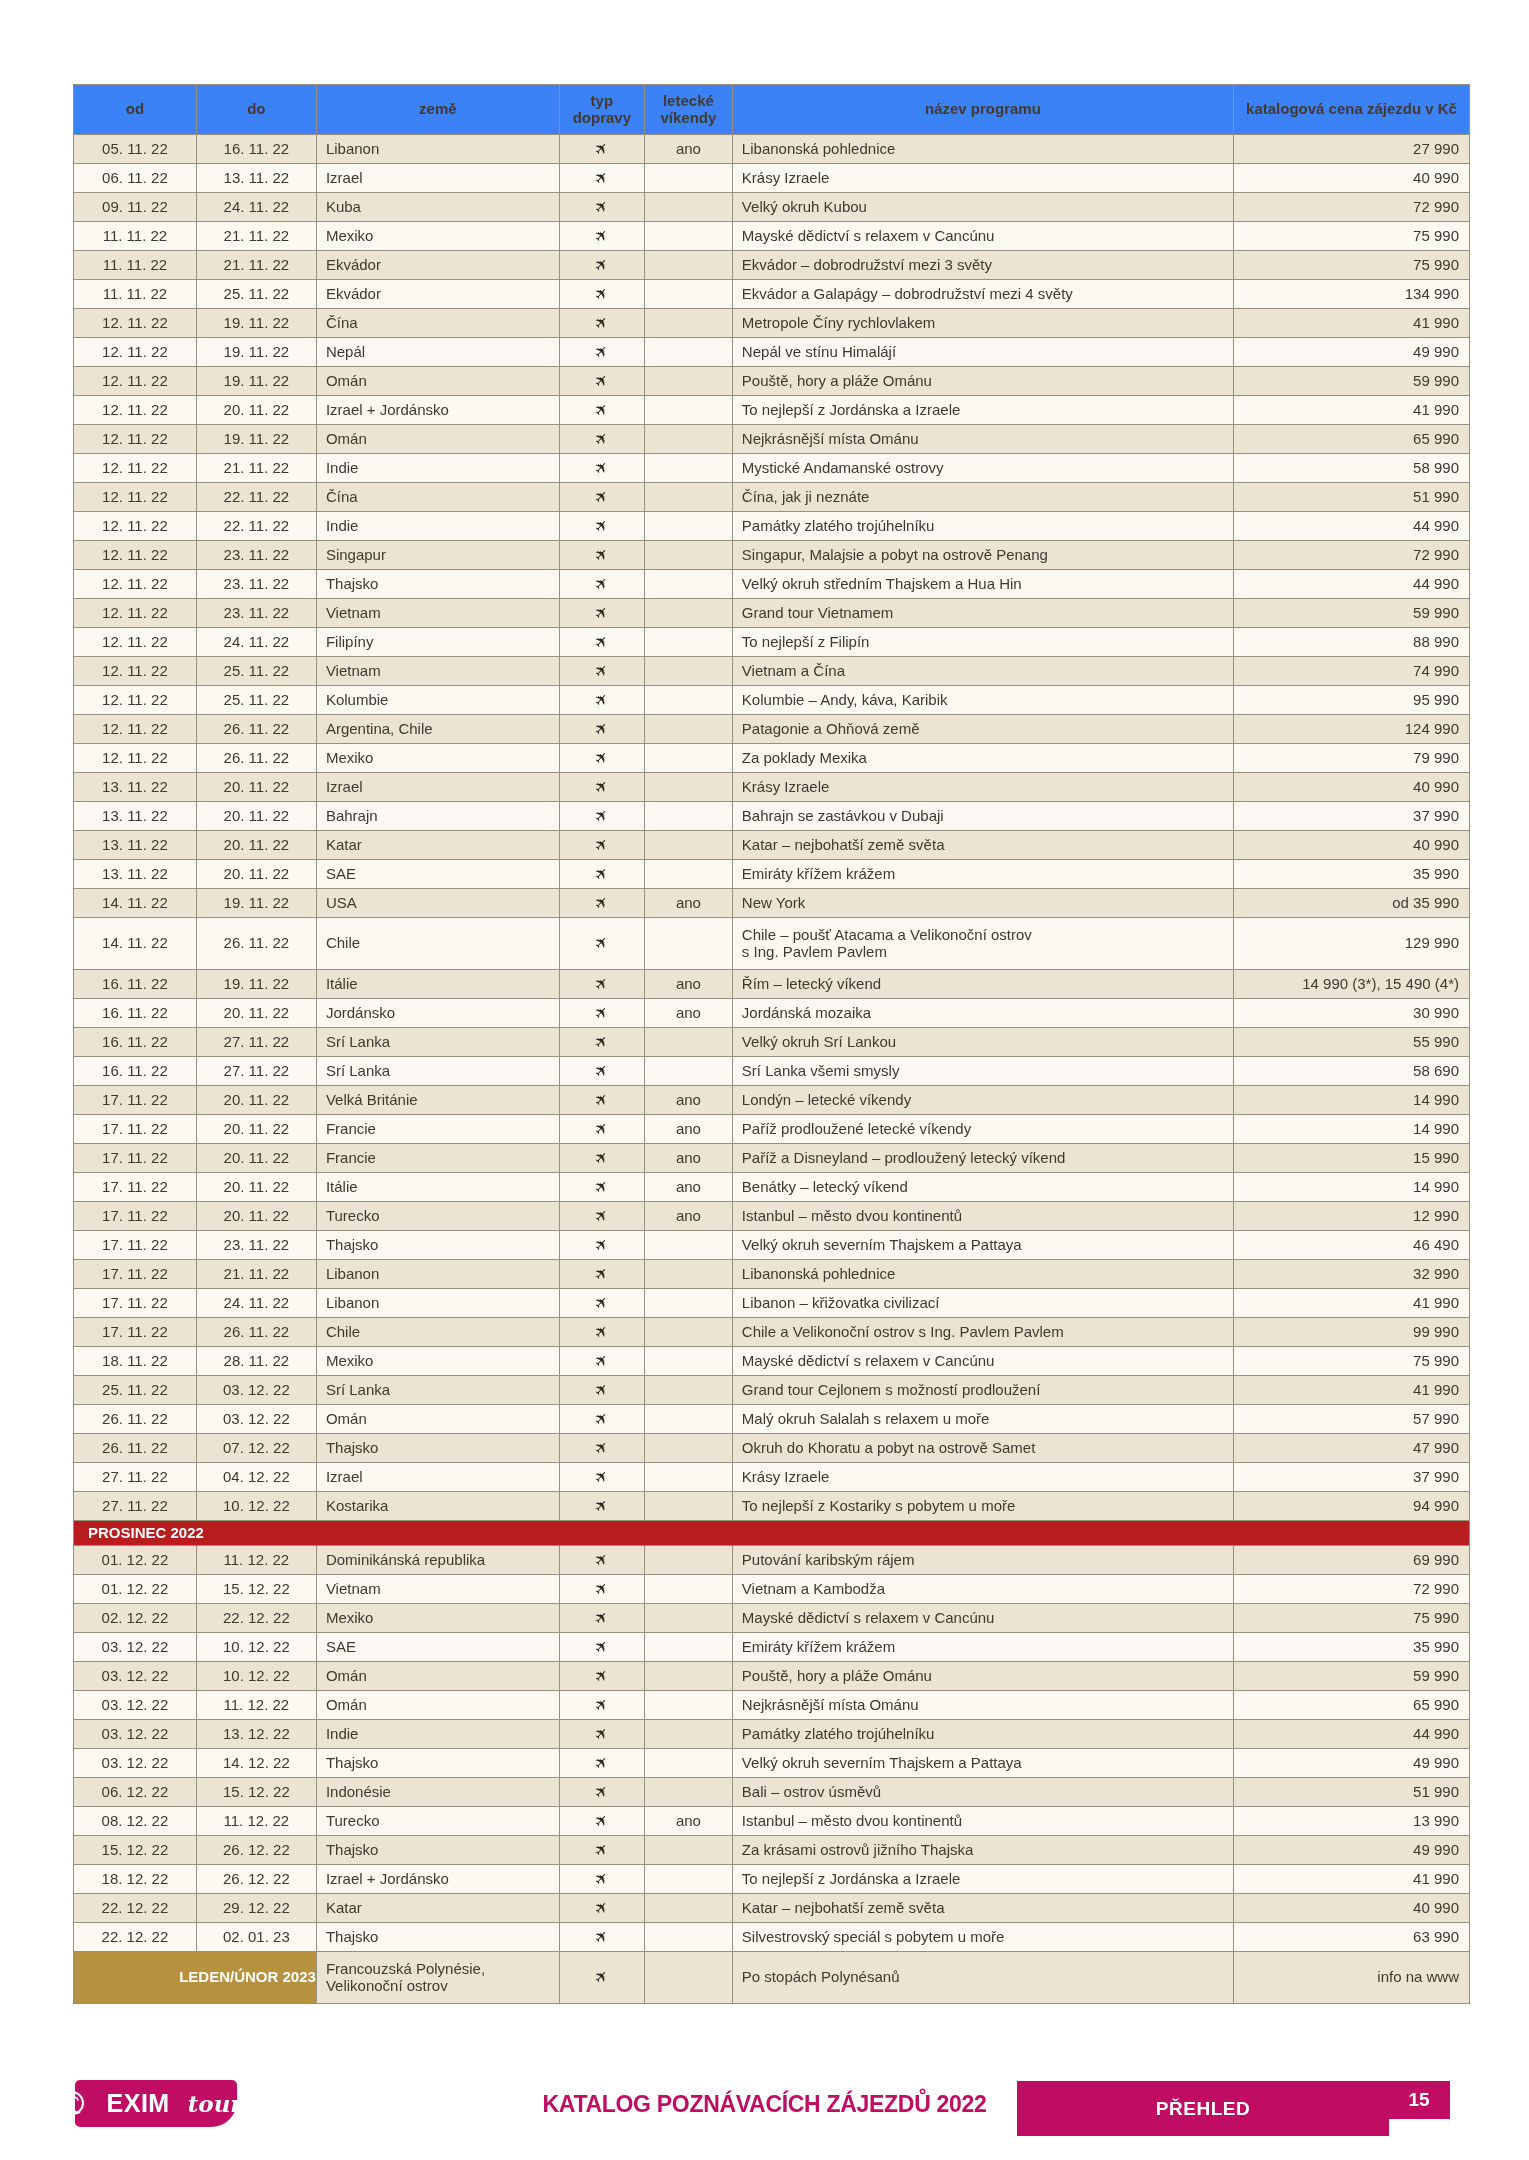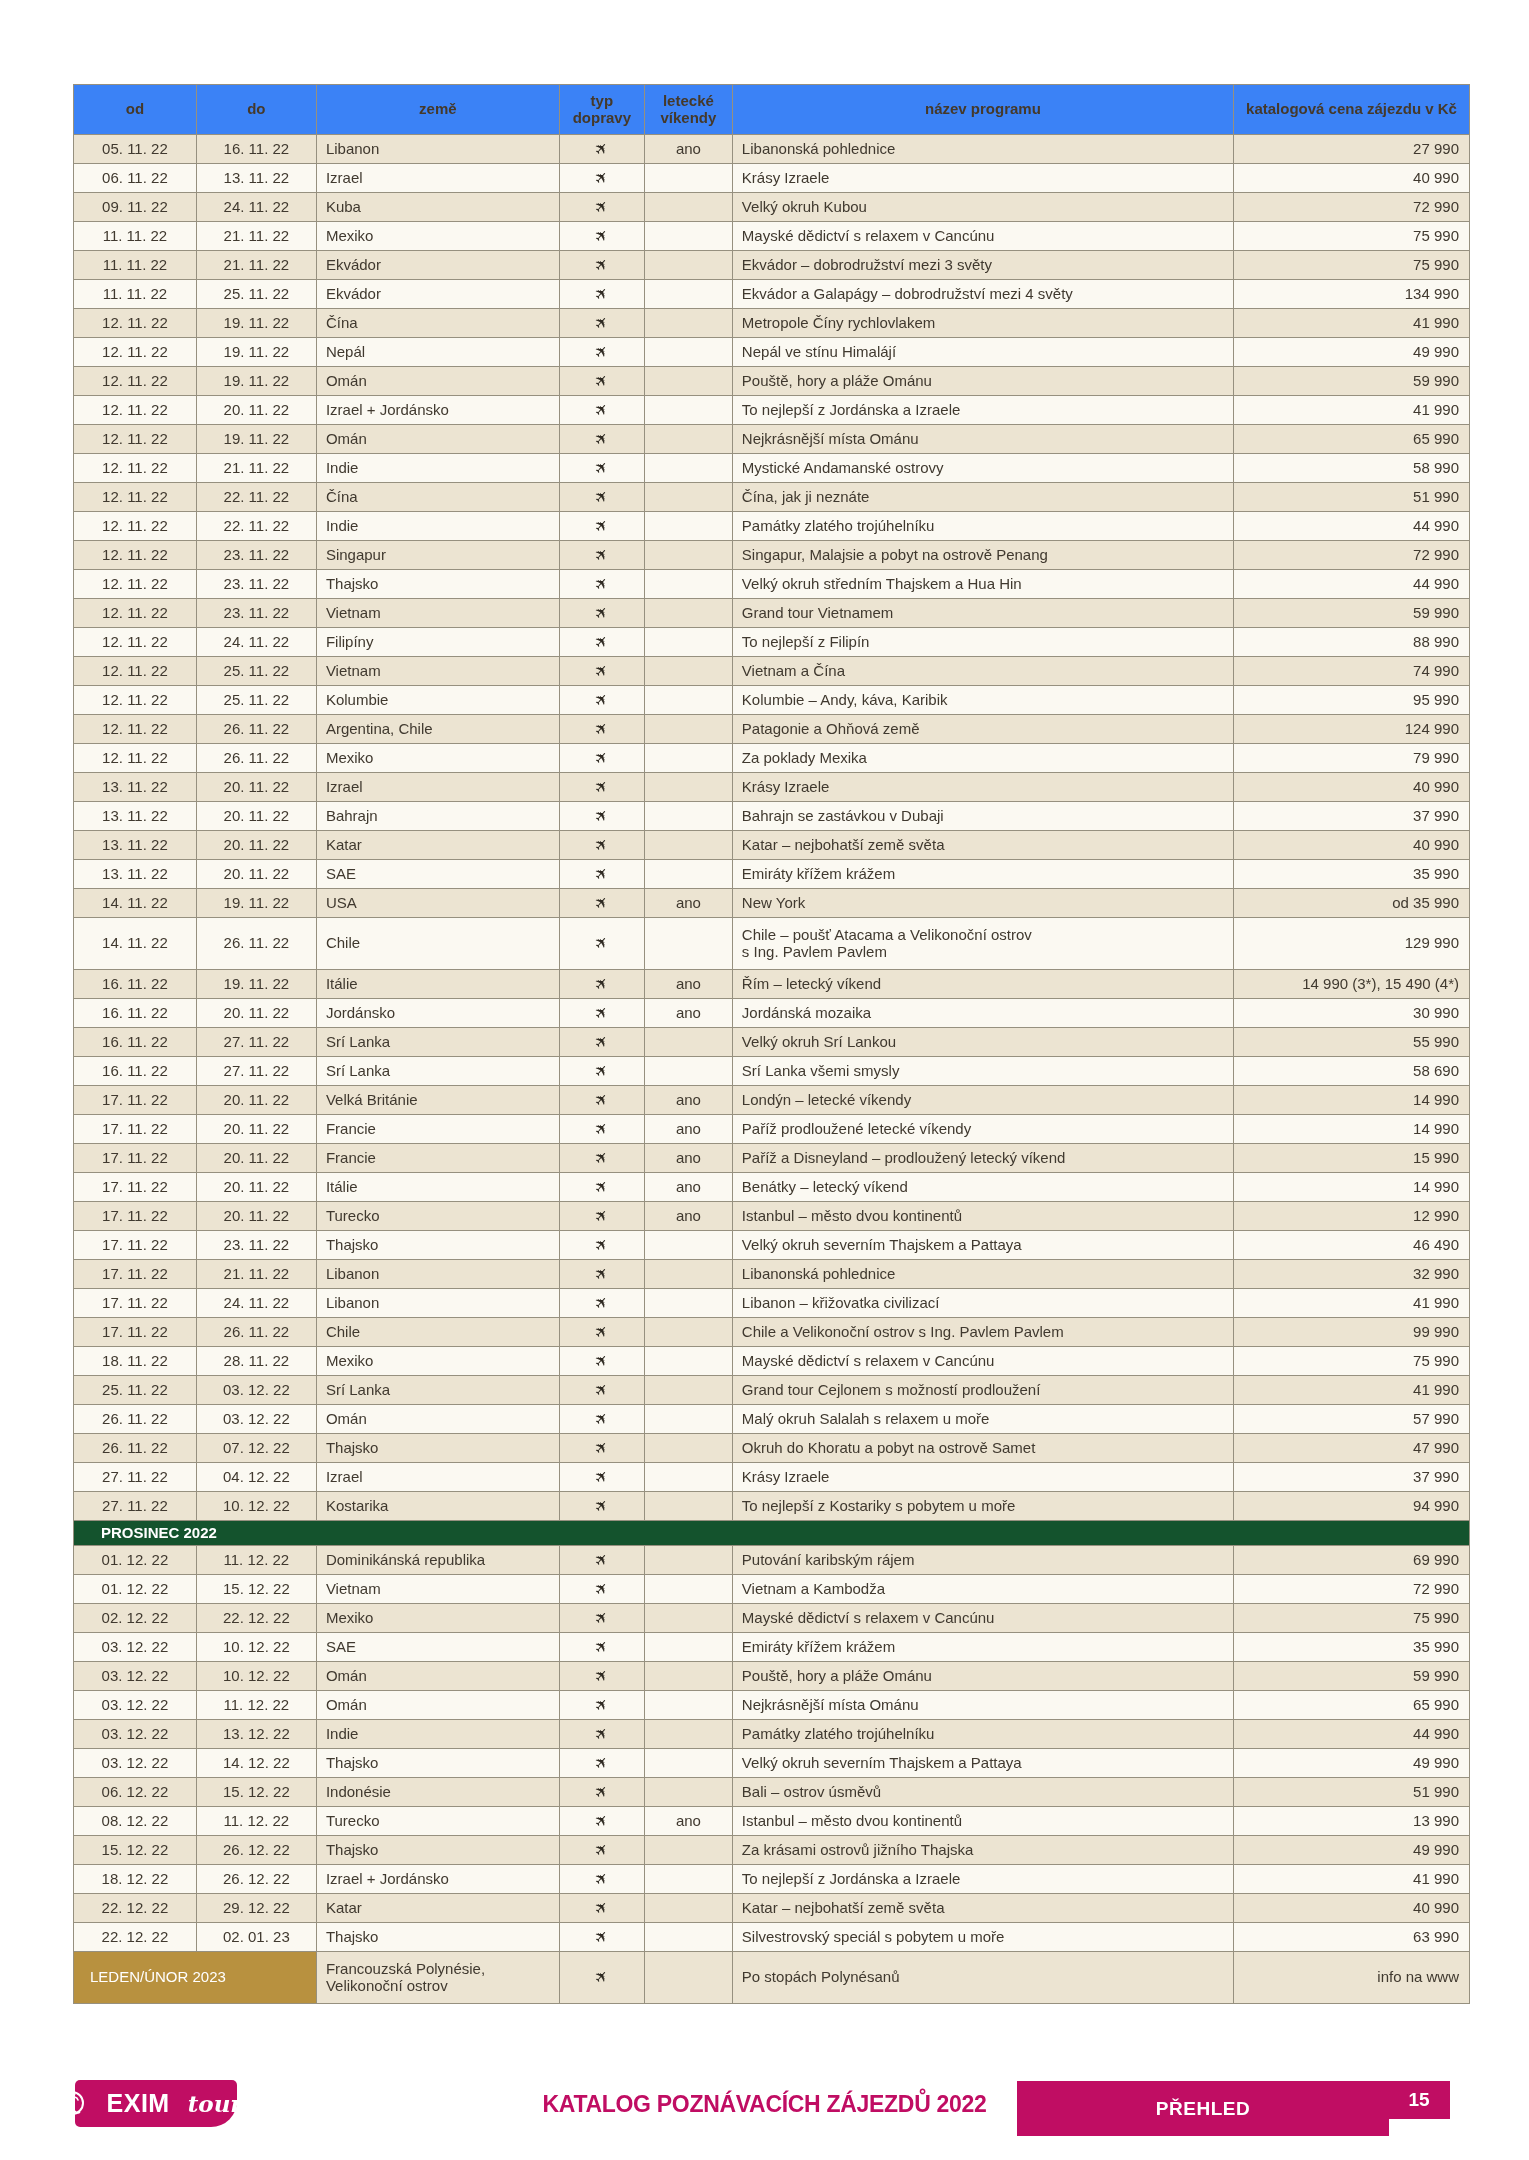--- a/index.html
+++ b/index.html
@@ -26,26 +26,26 @@
   tr.r-section { height:25px; }
   .shade-a { background:#ece4d2; }
   .shade-b { background:#fbf9f2; }
   td.c-date  { text-align:center; white-space:nowrap; }
   td.c-zeme  { text-align:left; padding-left:9px; white-space:pre-line; }
   td.c-typ   { text-align:center; }
   td.c-vik   { text-align:center; }
   td.c-nazev { text-align:left; padding-left:9px; white-space:pre-line; }
   td.c-cena  { text-align:right; padding-right:10px; white-space:nowrap; }
   td.c-section {
-    background:#14532d; color:#ffffff; font-weight:bold;
-    text-align:left; padding-left:27px; font-size:15px;
+    background:#b91c1c; color:#ffffff; font-weight:bold;
+    text-align:left; padding-left:14px; font-size:15px;
   }
   td.c-speclabel {
-    background:#b8913f; color:#ffffff; font-weight:normal;
-    text-align:left; font-size:15px;padding-left:16px;
+    background:#b8913f; color:#ffffff; font-weight:bold;
+    text-align:right; font-size:15px;padding-left:16px;
   }
   .plane {
     display:inline-block; transform:rotate(-48deg);
     font-size:16px; color:#2e2921; line-height:1;
   }
 
   
   .footer-logo {
     position:absolute; left:75px; top:2080px; width:162px; height:47px;
     background:#c00d63; border-radius:5px 5px 26px 5px;

